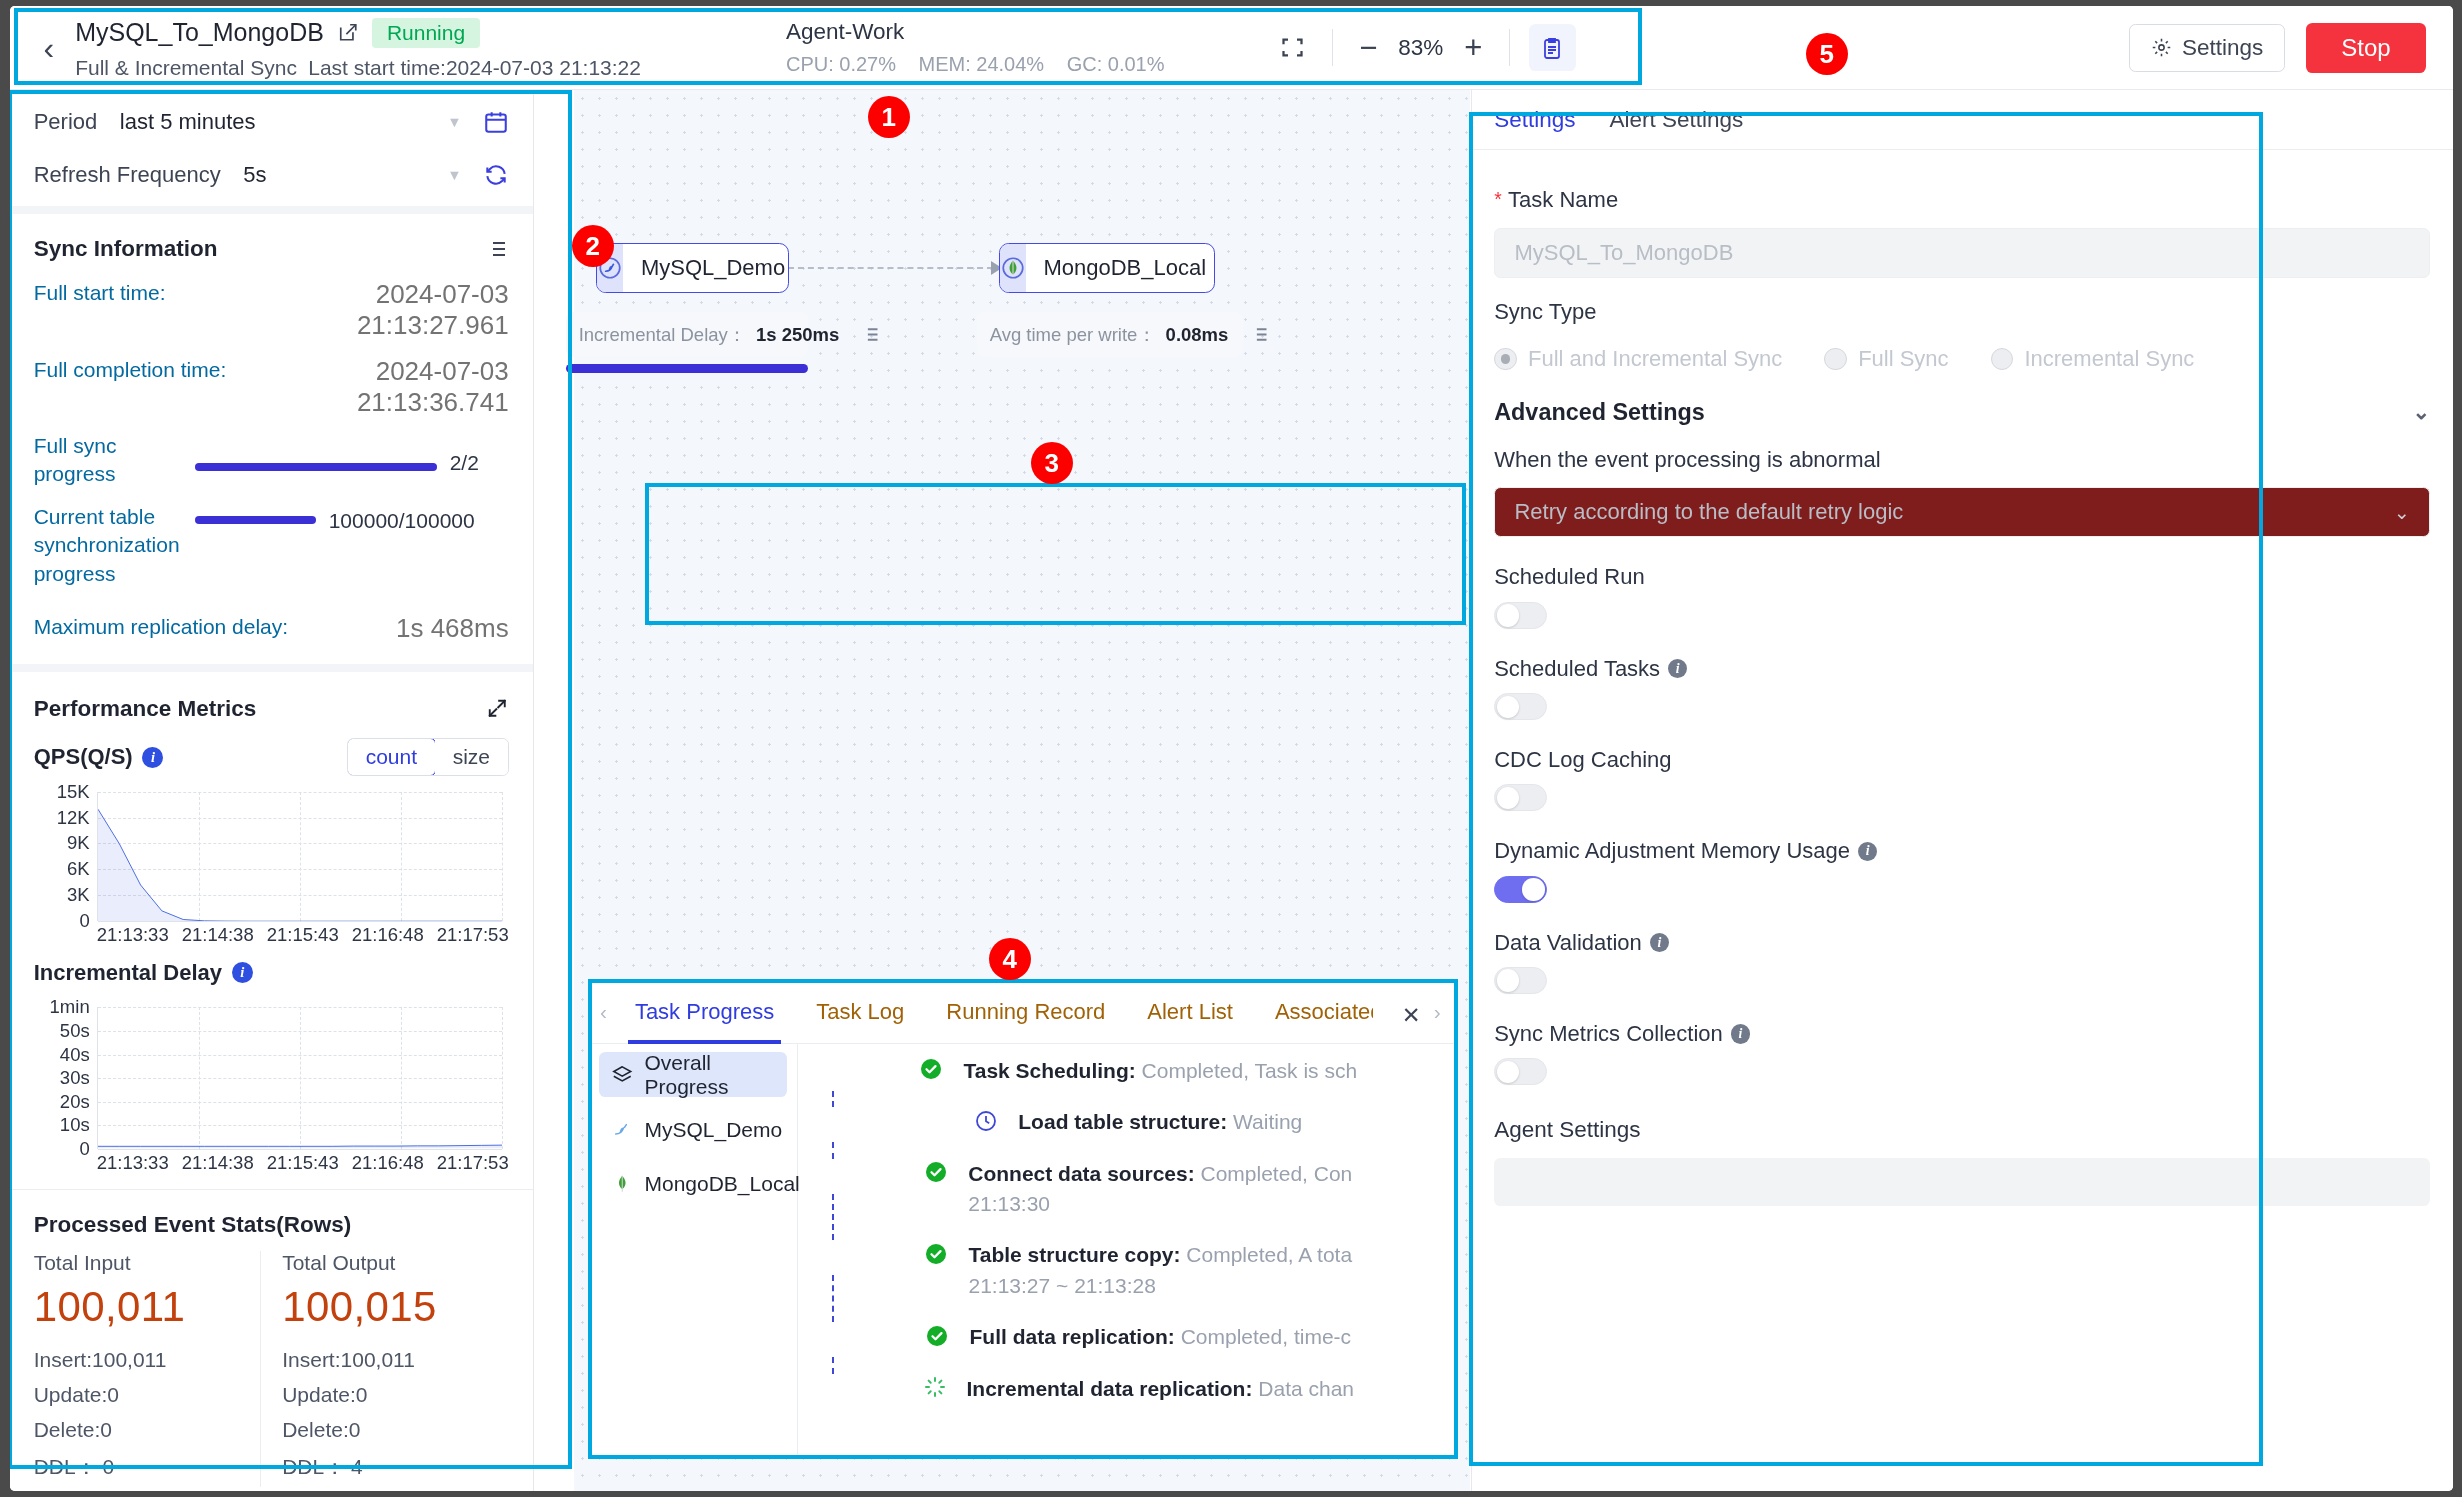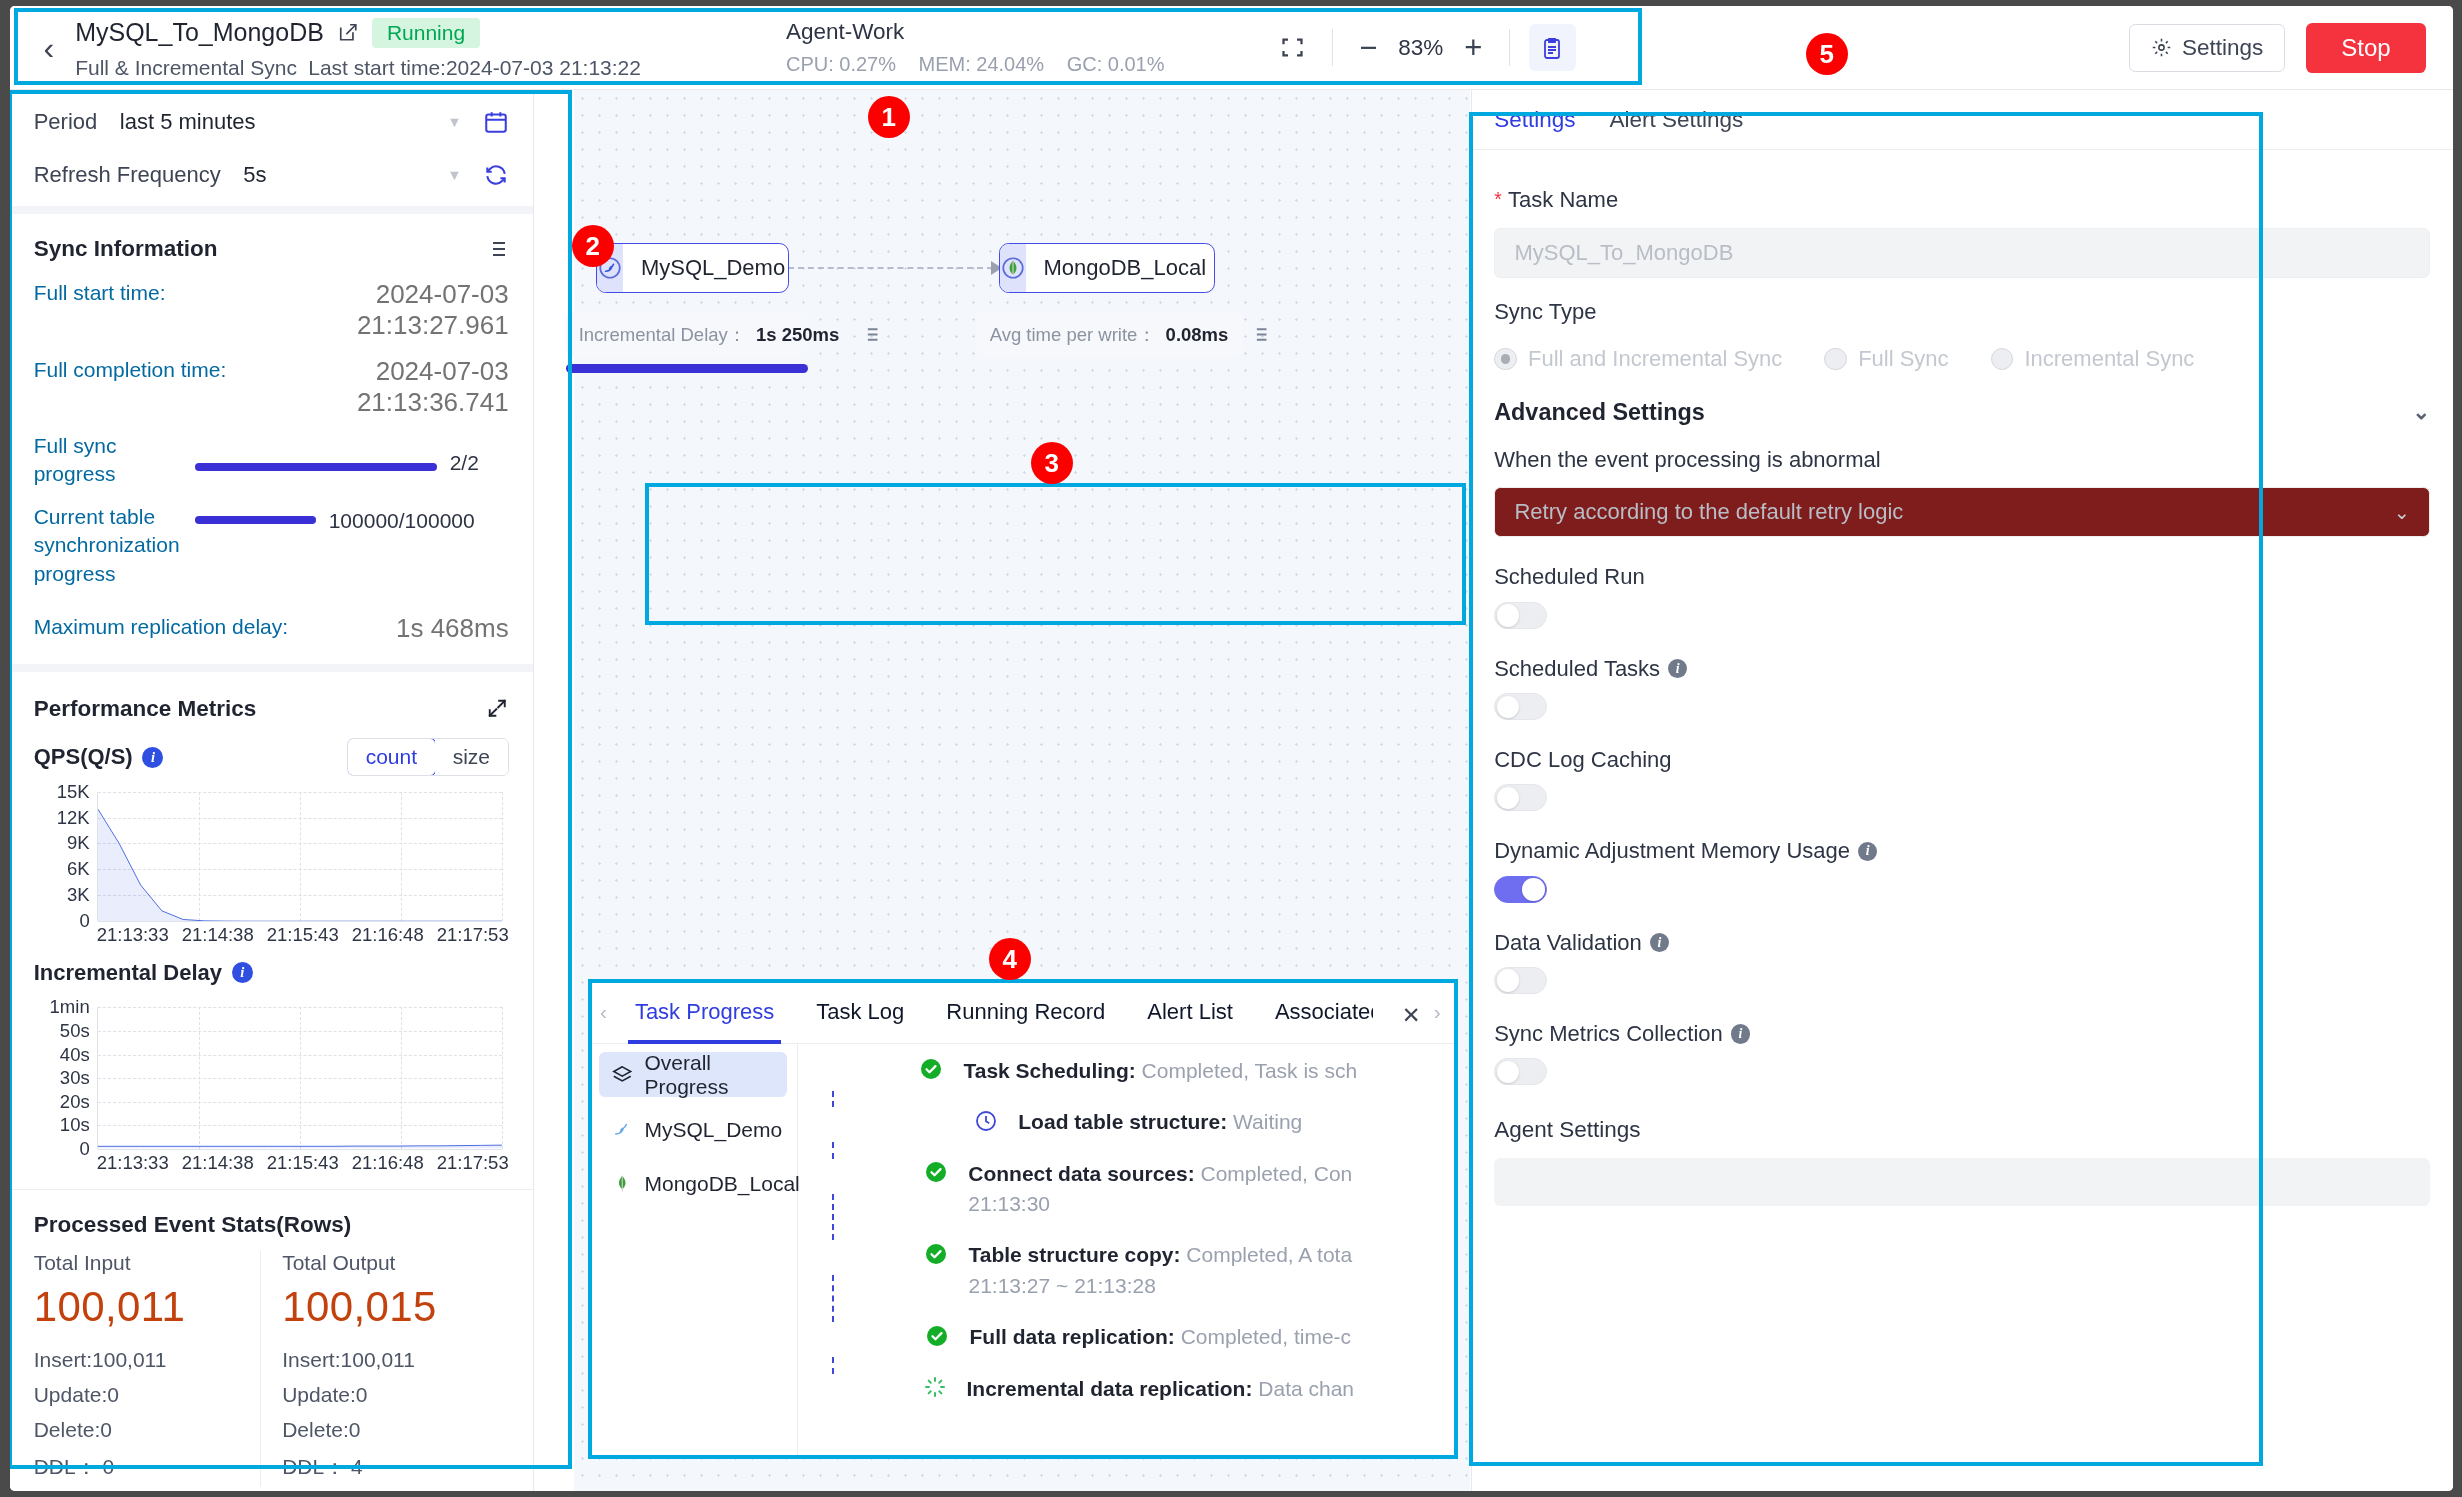--- a/index.html
+++ b/index.html
@@ -196,21 +196,21 @@
 
   
   #bottom {
     position: absolute; left: 579px; top: 974px; width: 868px; height: 477px;
     background: #fff; border: 0.8px solid #e6e8ec; display: flex; flex-direction: column;
   }
   .tabs { display: flex; align-items: center; height: 63px; border-bottom: 0.8px solid #ebedf1; padding: 0 3.2px; position: relative; }
   .tab-scroll { width: 21px; text-align: center; font-size: 21px; color: #b4bac4; cursor: pointer; }
   .tab {
     padding: 0 21px; height: 63px; display: flex; align-items: center;
-    font-size: 22px; color: #0f172a; cursor: pointer; white-space: nowrap; position: relative;
+    font-size: 22px; color: #a16207; cursor: pointer; white-space: nowrap; position: relative;
   }
   .tab.active { color: #2f3ce0; }
   .tab.active::after {
     content: ""; position: absolute; left: 14.5px; right: 14.5px; bottom: 0; height: 4px; background: #2f3ce0;
   }
   .tab-close {
     position: absolute; right: 35px; top: 21px; font-size: 22.5px; color: #3d4453; cursor: pointer;
   }
   .bottom-body { flex: 1; display: flex; overflow: hidden; }
   .bb-left { width: 208px; border-right: 0.8px solid #ebedf1; padding: 8px 9.7px; }

